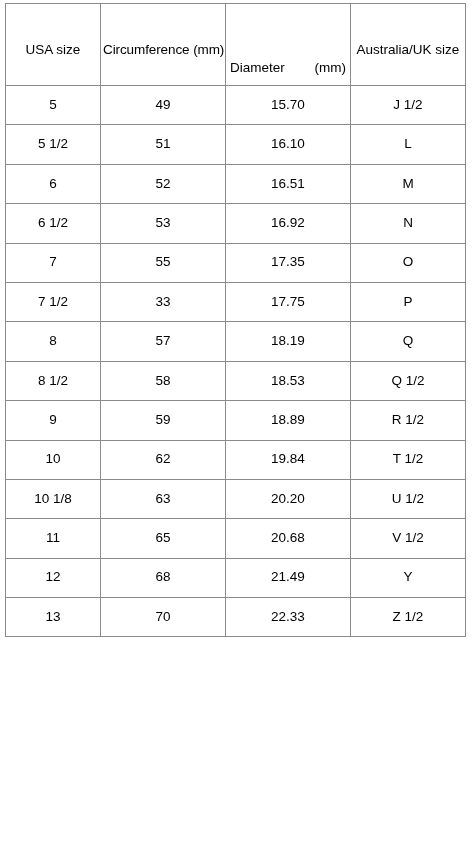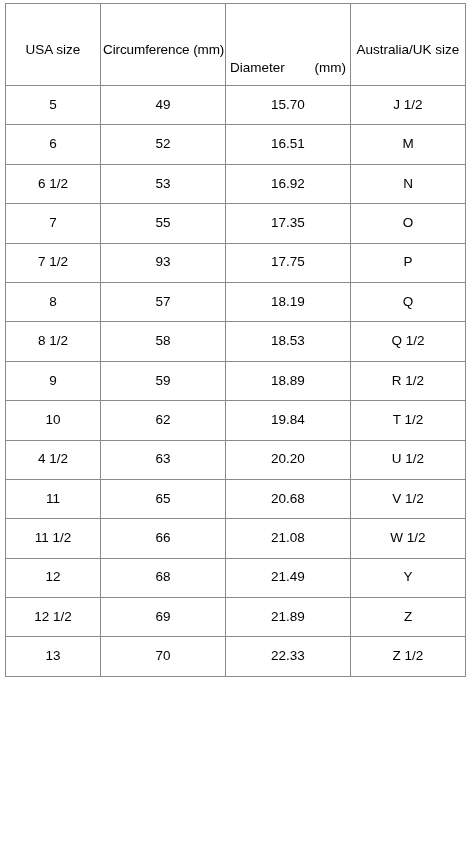--- a/index.html
+++ b/index.html
@@ -110,40 +110,46 @@
       </tr>
     </thead>
     <tbody id="table-body">
         <tr>
           <td>5</td>
           <td>49</td>
           <td>15.70</td>
           <td>J  1/2</td>
         </tr>
         <tr>
+          <td>5  1/2</td>
+          <td>51</td>
+          <td>16.10</td>
+          <td>L</td>
+        </tr>
+        <tr>
           <td>6</td>
           <td>52</td>
           <td>16.51</td>
           <td>M</td>
         </tr>
         <tr>
           <td>6  1/2</td>
           <td>53</td>
           <td>16.92</td>
           <td>N</td>
         </tr>
         <tr>
           <td>7</td>
           <td>55</td>
           <td>17.35</td>
           <td>O</td>
         </tr>
         <tr>
           <td>7  1/2</td>
-          <td>93</td>
+          <td>33</td>
           <td>17.75</td>
           <td>P</td>
         </tr>
         <tr>
           <td>8</td>
           <td>57</td>
           <td>18.19</td>
           <td>Q</td>
         </tr>
         <tr>
@@ -158,50 +164,38 @@
           <td>18.89</td>
           <td>R  1/2</td>
         </tr>
         <tr>
           <td>10</td>
           <td>62</td>
           <td>19.84</td>
           <td>T  1/2</td>
         </tr>
         <tr>
-          <td>4  1/2</td>
+          <td>10  1/8</td>
           <td>63</td>
           <td>20.20</td>
           <td>U  1/2</td>
         </tr>
         <tr>
           <td>11</td>
           <td>65</td>
           <td>20.68</td>
           <td>V  1/2</td>
         </tr>
         <tr>
-          <td>11  1/2</td>
-          <td>66</td>
-          <td>21.08</td>
-          <td>W  1/2</td>
-        </tr>
-        <tr>
           <td>12</td>
           <td>68</td>
           <td>21.49</td>
           <td>Y</td>
         </tr>
         <tr>
-          <td>12  1/2</td>
-          <td>69</td>
-          <td>21.89</td>
-          <td>Z</td>
-        </tr>
-        <tr>
           <td>13</td>
           <td>70</td>
           <td>22.33</td>
           <td>Z  1/2</td>
         </tr>
       </tbody>
   </table>
 
 </div>
 

